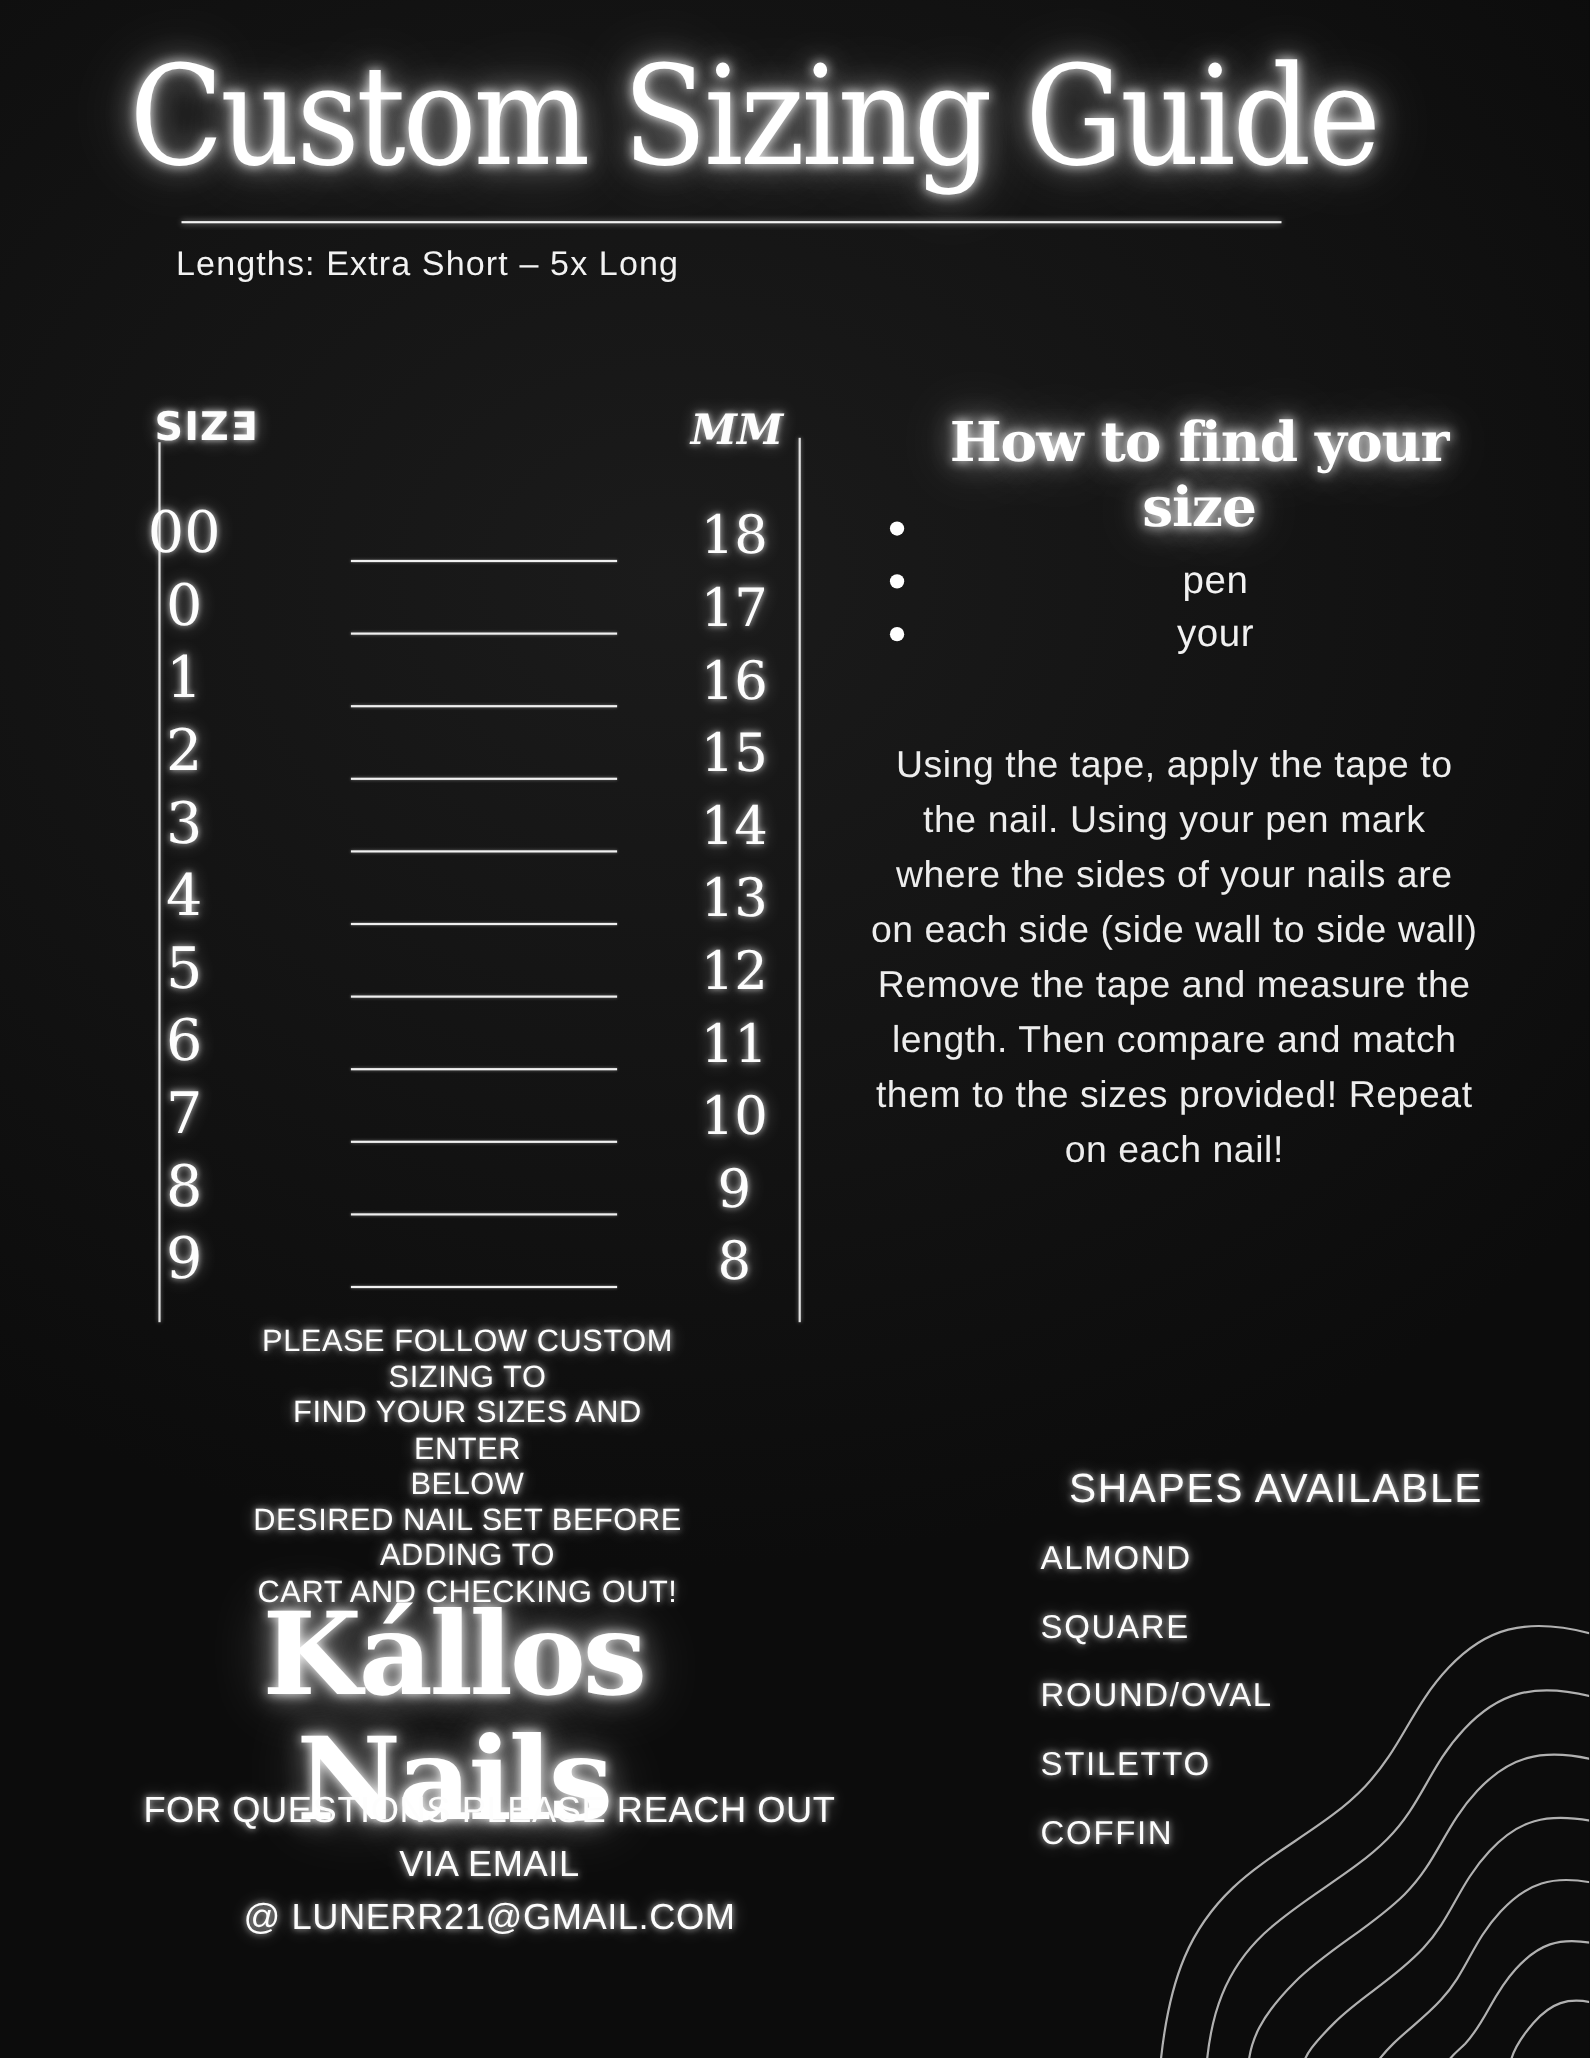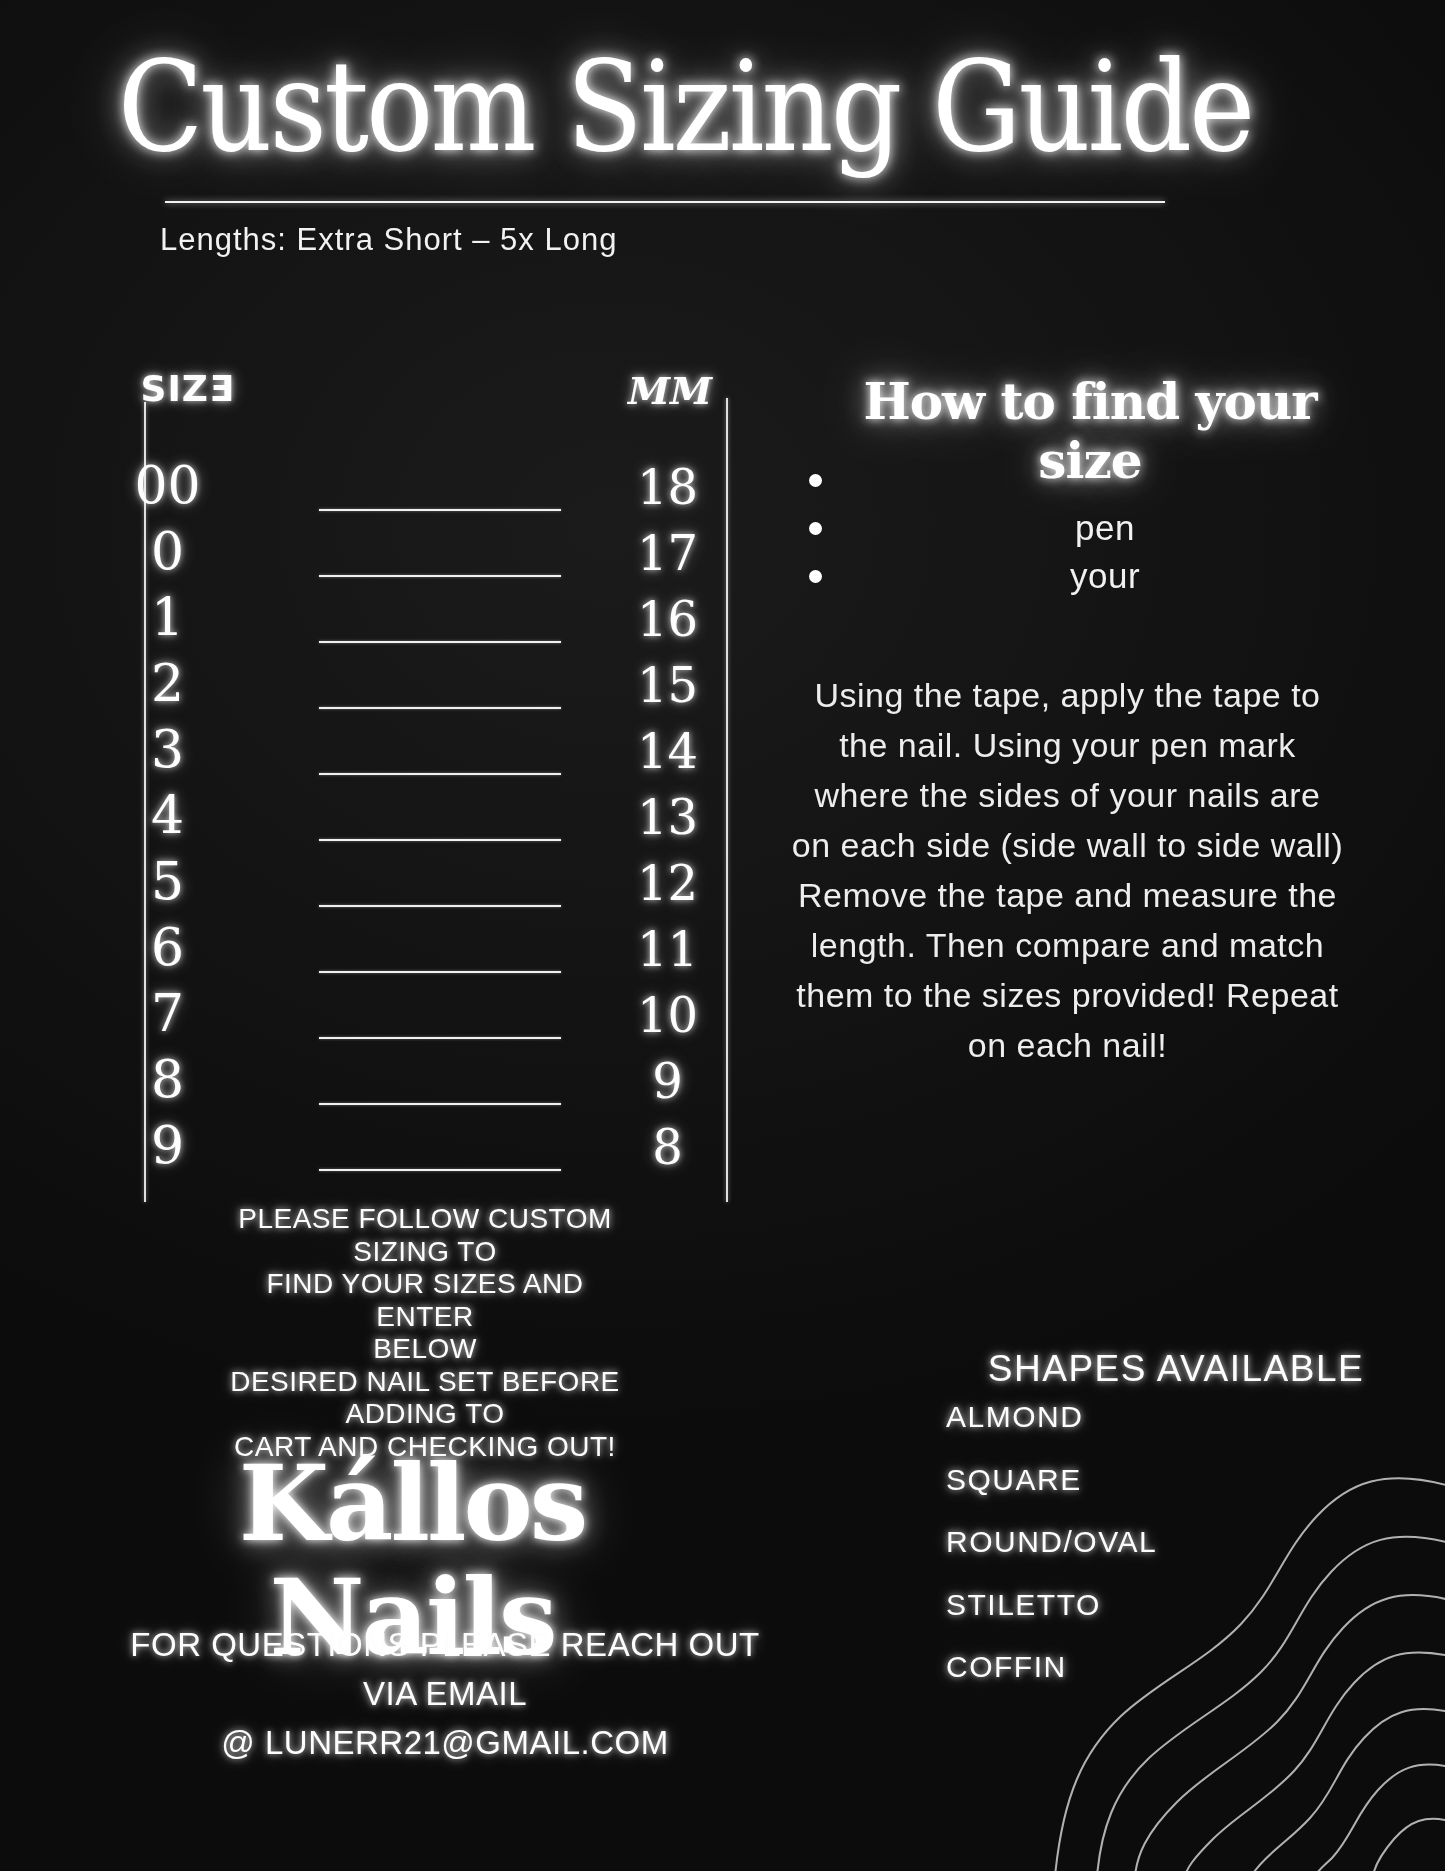--- a/index.html
+++ b/index.html
@@ -60,21 +60,21 @@
   .brand{
     position:absolute;left:92px;top:1447px;width:640px;text-align:center;
     font-size:104px;font-weight:700;letter-spacing:-3px;line-height:1.1;margin:0;
   }
   .contact{
     position:absolute;left:100px;top:1620px;width:690px;text-align:center;
     font-size:33px;line-height:49px;letter-spacing:.5px;
   }
 
   .shapes-heading{
-    position:absolute;left:930px;top:1332px;width:460px;text-align:center;margin:16px;
+    position:absolute;left:930px;top:1332px;width:460px;text-align:center;margin:0;
     font-size:37px;font-weight:400;letter-spacing:1.5px;
   }
   .shapes-list{position:absolute;left:946px;top:1386px;width:460px;}
   .shape-item{height:62.5px;line-height:62.5px;text-align:left;font-size:30px;letter-spacing:1.5px;}
 
   .waves{position:absolute;left:945px;top:1326px;width:500px;height:545px;overflow:hidden;}
   .waves path{fill:none;stroke:#cfcfcf;stroke-width:2;stroke-linecap:round;opacity:.85;}
 </style>
 </head>
 <body>

